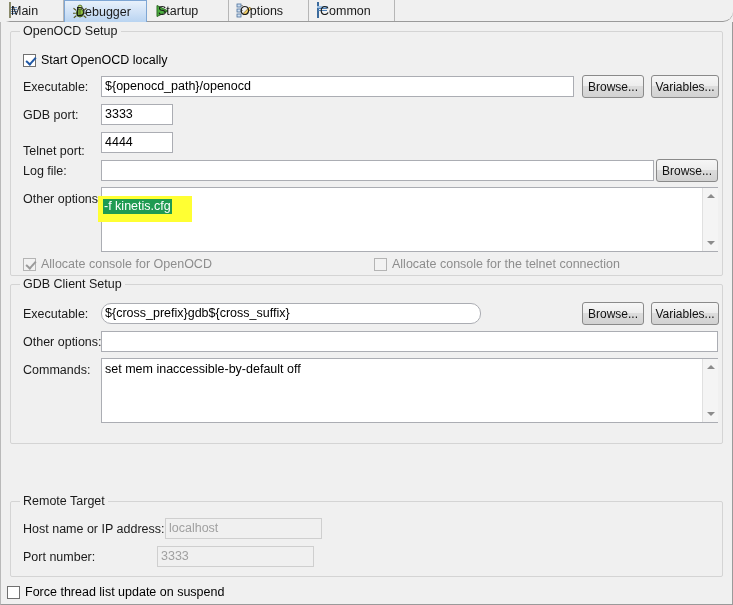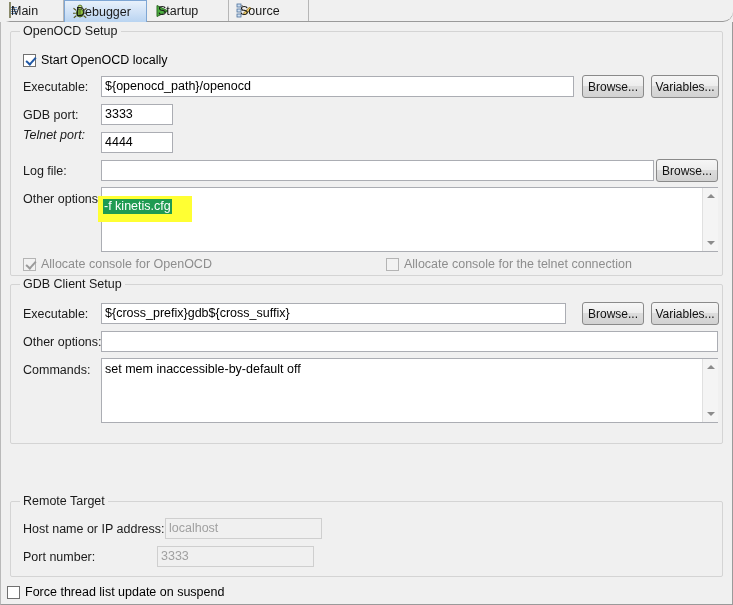--- a/index.html
+++ b/index.html
@@ -269,44 +269,48 @@
   <div class="tab" style="left:229px; width:80px;">
     <span class="ico">
       <svg width="16" height="16" viewBox="0 0 16 16">
         <rect x="1" y="1" width="4" height="3" fill="#cfe0f2" stroke="#4a6f9c" stroke-width="0.8"></rect>
         <rect x="1" y="6" width="4" height="3" fill="#cfe0f2" stroke="#4a6f9c" stroke-width="0.8"></rect>
         <rect x="1" y="11" width="4" height="3" fill="#cfe0f2" stroke="#4a6f9c" stroke-width="0.8"></rect>
         <path d="M5 2.5 L7 2.5 M5 7.5 L7 7.5" stroke="#7b7b7b" stroke-width="0.7"></path>
         <polygon points="13.6,4.1 15.2,5.7 9.6,11.3 7.6,11.7 8,9.7" fill="#f3d26a" stroke="#8a6a1c" stroke-width="0.8" stroke-linejoin="round"></polygon>
       </svg>
     </span>
-    <span class="lbl">Source</span>
-  </div>
-
+    <span class="lbl">Options</span>
+  </div>
+
+  <div class="tab" style="left:309px; width:86px;">
+    <span class="ico"><span class="ico-common"></span></span>
+    <span class="lbl">Common</span>
+  </div>
 </div>
 
 <div class="content">
 
   <div class="group" style="left:9px; top:9px; width:713px; height:245px;">
     <span class="title">OpenOCD Setup</span>
 
     <div class="cb" style="left:12px; top:21px;">
       <span class="box checked"></span>
       <span class="txt">Start OpenOCD locally</span>
     </div>
 
     <span class="lbl" style="left:12px; top:48px;">Executable:</span>
     <div class="field" style="left:90px; top:44px; width:473px; height:21px;">${openocd_path}/openocd</div>
     <div class="btn" style="left:571px; top:43px; width:62px; height:23px;">Browse...</div>
     <div class="btn" style="left:640px; top:43px; width:68px; height:23px;">Variables...</div>
 
     <span class="lbl" style="left:12px; top:76px;">GDB port:</span>
     <div class="field" style="left:90px; top:72px; width:72px; height:21px;">3333</div>
 
-    <span class="lbl" style="left:12px; top:96px;font-style:italic;">Telnet port:</span>
+    <span class="lbl" style="left:12px; top:112px;">Telnet port:</span>
     <div class="field" style="left:90px; top:100px; width:72px; height:21px;">4444</div>
 
     <span class="lbl" style="left:12px; top:132px;">Log file:</span>
     <div class="field" style="left:90px; top:128px; width:553px; height:21px;"></div>
     <div class="btn" style="left:645px; top:127px; width:62px; height:23px;">Browse...</div>
 
     <span class="lbl" style="left:12px; top:160px;">Other options:</span>
     <div class="textarea" style="left:90px; top:155px; width:617px; height:65px;"></div>
     <div class="vscroll" style="left:691px; top:156px; height:63px;">
       <span class="arrow up">
@@ -317,31 +321,31 @@
         </span>
     </div>
 
     <div class="highlight" style="left:87px; top:164px; width:94px; height:26px;"></div>
     <div class="selected-text" style="left:92px; top:167px;">-f kinetis.cfg</div>
 
     <div class="cb disabled" style="left:12px; top:225px;">
       <span class="box checked"></span>
       <span class="txt">Allocate console for OpenOCD</span>
     </div>
-    <div class="cb disabled" style="left:375px; top:225px;">
+    <div class="cb disabled" style="left:363px; top:225px;">
       <span class="box"></span>
       <span class="txt">Allocate console for the telnet connection</span>
     </div>
   </div>
 
   <div class="group" style="left:9px; top:262px; width:713px; height:160px;">
     <span class="title">GDB Client Setup</span>
 
     <span class="lbl" style="left:12px; top:22px;">Executable:</span>
-    <div class="field" style="left:90px; top:18px; width:465px; height:21px;">${cross_prefix}gdb${cross_suffix}</div>
+    <div class="field" style="left:90px; top:18px; width:380px; height:21px;border-radius:10px;">${cross_prefix}gdb${cross_suffix}</div>
     <div class="btn" style="left:571px; top:17px; width:62px; height:23px;">Browse...</div>
     <div class="btn" style="left:640px; top:17px; width:68px; height:23px;">Variables...</div>
 
     <span class="lbl" style="left:12px; top:50px;">Other options:</span>
     <div class="field" style="left:90px; top:46px; width:617px; height:21px;"></div>
 
     <span class="lbl" style="left:12px; top:78px;">Commands:</span>
     <div class="textarea" style="left:90px; top:73px; width:617px; height:65px;">set mem inaccessible-by-default off</div>
     <div class="vscroll" style="left:691px; top:74px; height:63px;">
       <span class="arrow up">

